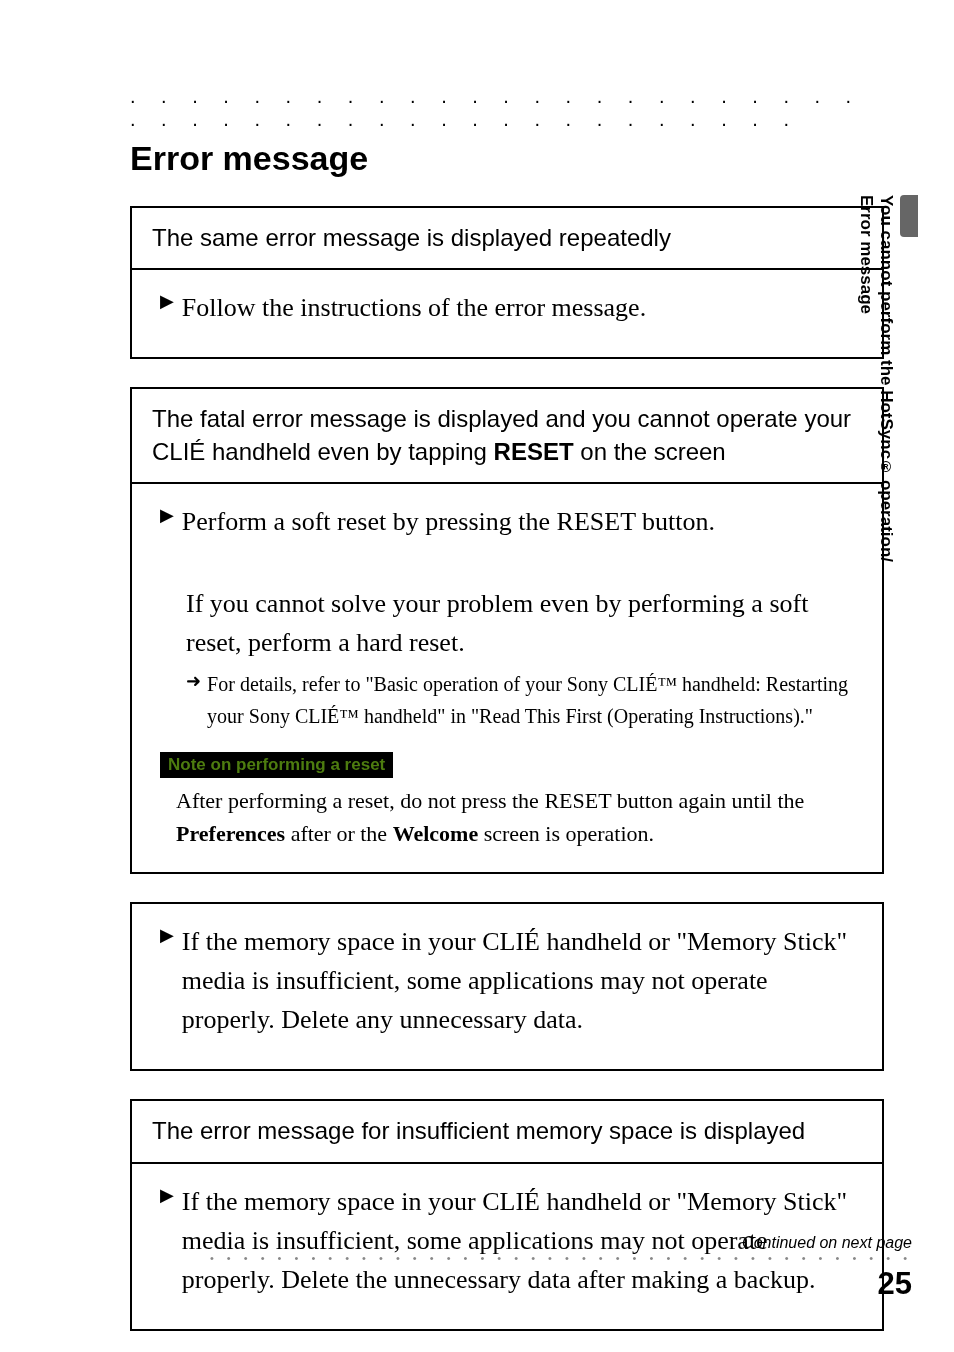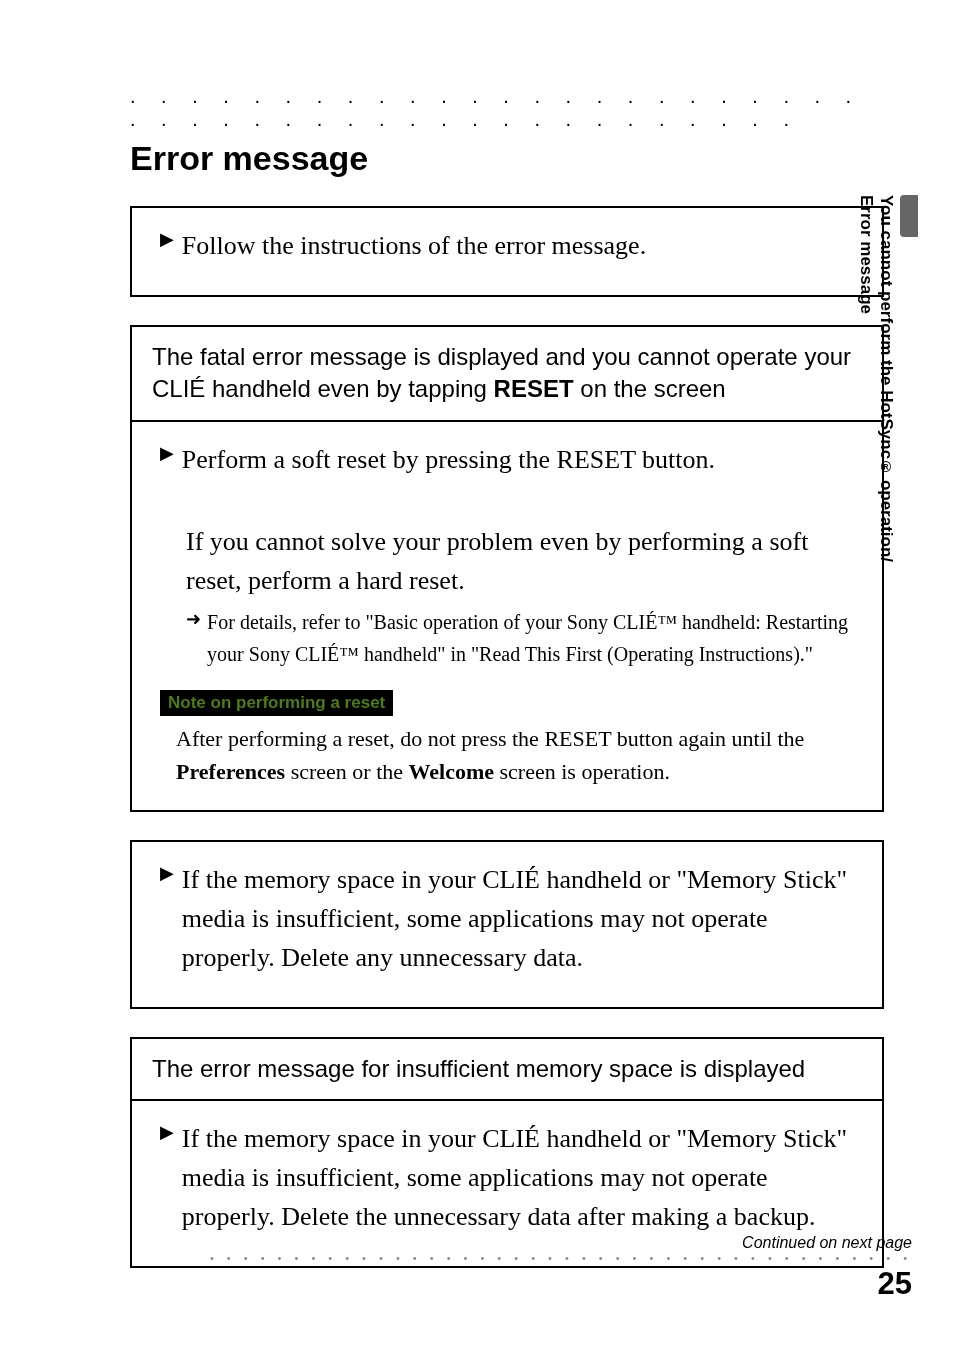--- a/index.html
+++ b/index.html
@@ -147,20 +147,21 @@
       font-weight: bold;
     }
   </style>
 </head>
 <body>
 
 <div class="dotted-line">. . . . . . . . . . . . . . . . . . . . . . . . . . . . . . . . . . . . . . . . . . . . . .</div>
 <h1 class="main-heading">Error message</h1>
 
 <div class="panel">
+  <div class="panel-head">The same error message is displayed repeatedly</div>
   <div class="panel-body">
     <div class="bullet-row">
       <span class="tri">▶</span>
       <span class="body-text">Follow the instructions of the error message.</span>
     </div>
   </div>
 </div>
 
 <div class="panel">
   <div class="panel-head">
@@ -171,21 +172,21 @@
       <span class="tri">▶</span>
       <span class="body-text">Perform a soft reset by pressing the RESET button.</span>
     </div>
     <div class="body-text sub-indent">If you cannot solve your problem even by performing a soft reset, perform a hard reset.</div>
     <div class="arrow-row">
       <span class="arrow">➜</span>
       <span class="arrow-text">For details, refer to "Basic operation of your Sony CLIÉ™ handheld: Restarting your Sony CLIÉ™ handheld" in "Read This First (Operating Instructions)."</span>
     </div>
     <div class="note-label">Note on performing a reset</div>
     <div class="note-text">
-      <span>After performing a reset, do not press the RESET button again until the </span><b>Preferences</b><span> screen or the </span><b>Welcome</b><span> screen is operation.</span>
+      <span>After performing a reset, do not press the RESET button again until the </span><b>Preferences</b><span> after or the </span><b>Welcome</b><span> screen is operation.</span>
     </div>
   </div>
 </div>
 
 <div class="panel">
   <div class="panel-body">
     <div class="bullet-row">
       <span class="tri">▶</span>
       <span class="body-text">If the memory space in your CLIÉ handheld or "Memory Stick" media is insufficient, some applications may not operate properly. Delete any unnecessary data.</span>
     </div>

